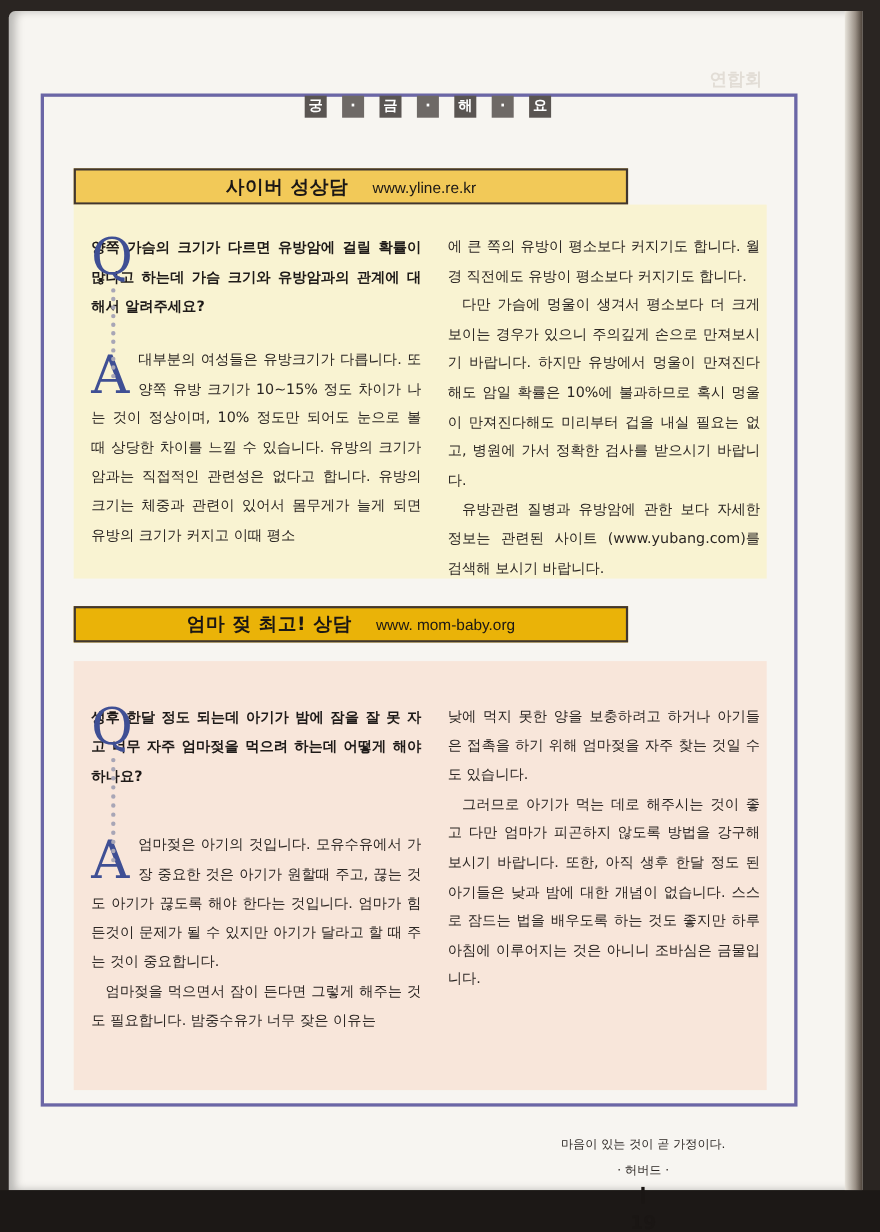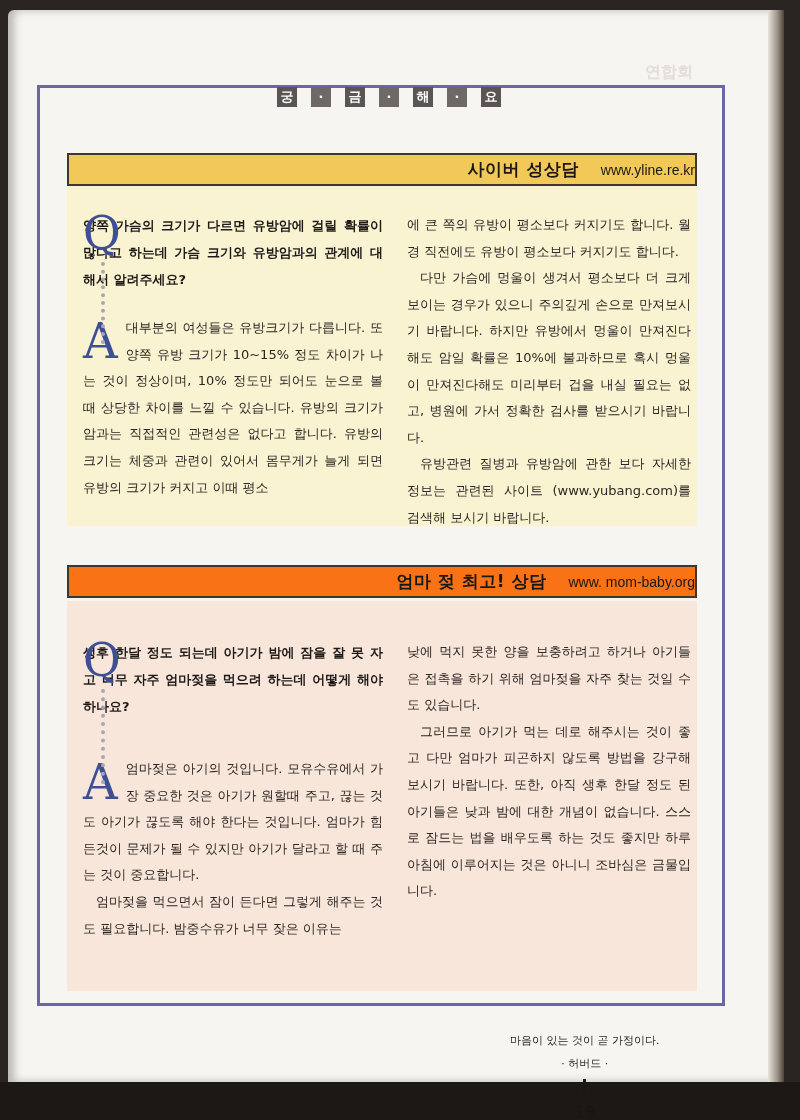--- a/index.html
+++ b/index.html
@@ -31,28 +31,28 @@
     position:absolute; left:277px; top:87px; display:flex; gap:0;
   }
   .tab {
     width:20px; height:20px; margin-right:14px;
     background:#5a5552; color:#ffffff;
     font-size:13px; font-weight:bold; line-height:20px; text-align:center;
   }
   .tab.dot { background:#6e6966; width:20px; }
 
   .sec-header {
-    position:absolute; left:67px; width:630px; height:33px;
+    position:absolute; left:67px; width:504px; height:33px;
     border:2px solid #403630; box-sizing:border-box;
-    display:flex; align-items:center; justify-content:flex-end; gap:22px;
+    display:flex; align-items:center; justify-content:center; gap:22px;
   }
   .sec-header .title { font-size:17px; font-weight:bold; color:#1b1715; letter-spacing:0.5px; }
   .sec-header .url { font-family:"Liberation Sans", sans-serif; font-size:14px; color:#1b1715; }
   .h1 { top:153px; background:#f2c958; }
-  .h2 { top:565px; background:#f97316; }
+  .h2 { top:551px; background:#eab308; }
 
   .sec-body {
     position:absolute; left:67px; width:630px; box-sizing:border-box;
   }
   .b1 { top:186px; height:340px; background:#f9f3d2; }
   .b2 { top:601px; height:390px; background:#f8e6da; }
 
   .col {
     position:absolute; font-size:13px; line-height:26.6px; color:#2b2623;
     text-align:justify;

